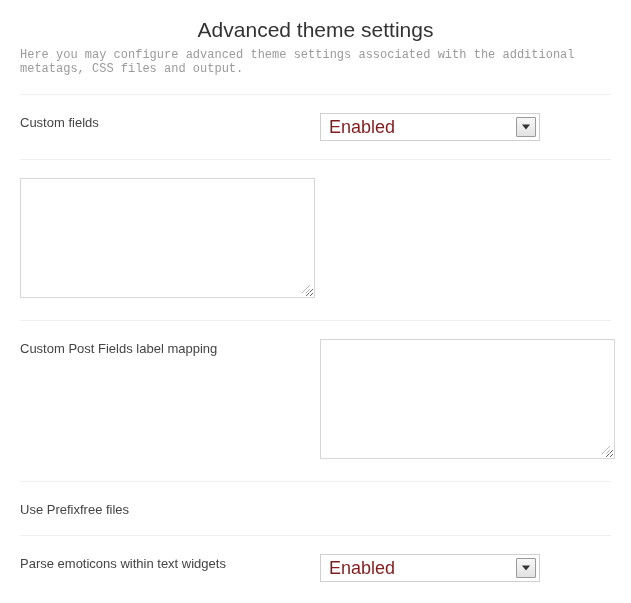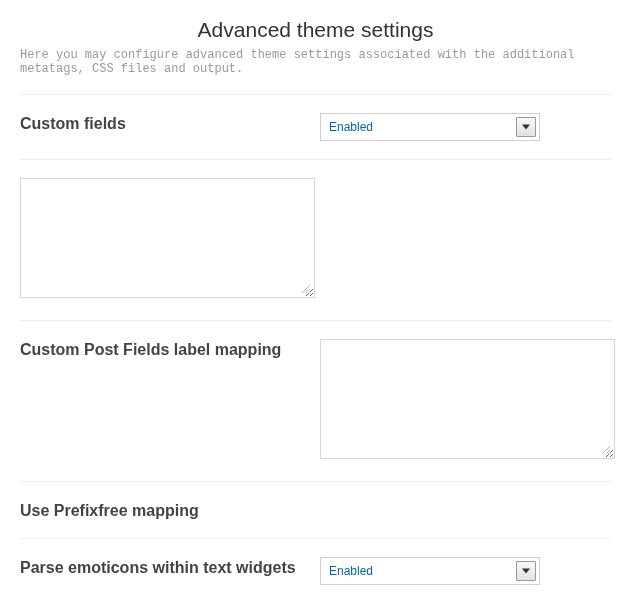--- a/index.html
+++ b/index.html
@@ -29,39 +29,39 @@
     }
     .row {
       display: flex;
       border-top: 1px solid #eeeeee;
       padding: 18px 0;
       align-items: flex-start;
     }
     .row-label {
       width: 300px;
       flex-shrink: 0;
-      font-size: 16px;
-      font-weight: bold;
+      font-size: 13px;
+      font-weight: normal;
       color: #444;
       padding-top: 2px;
     }
     .row-control {
       flex: 1;
     }
     .select-wrap {
       position: relative;
       width: 220px;
       height: 28px;
       border: 1px solid #cfcfcf;
       background: #ffffff;
       display: flex;
       align-items: center;
       padding-left: 8px;
-      font-size: 12px;
-      color: #0369a1;
+      font-size: 18px;
+      color: #7f1d1d;
     }
     .dropdown-btn {
       position: absolute;
       right: 3px;
       top: 3px;
       width: 20px;
       height: 20px;
       border: 1px solid #9a9a9a;
       background: linear-gradient(to bottom, #f8f8f8, #e2e2e2);
       display: flex;
@@ -136,21 +136,21 @@
       <span class="resize-handle">
         <svg width="10" height="10">
             <path d="M9 1 L1 9 M9 5 L5 9 M9 8 L8 9" stroke="#bbb" stroke-width="1"></path>
           </svg>
       </span>
     </div>
   </div>
 </div>
 
 <div class="row">
-  <div class="row-label">Use Prefixfree mapping</div>
+  <div class="row-label">Use Prefixfree files</div>
 </div>
 
 <div class="row">
   <div class="row-label">Parse emoticons within text widgets</div>
   <div class="row-control">
     <div class="select-wrap">
       <span>Enabled</span>
       <div class="dropdown-btn">
         <svg viewBox="0 0 10 6">
             <path d="M0 0 L5 6 L10 0 Z" fill="#333"></path>

